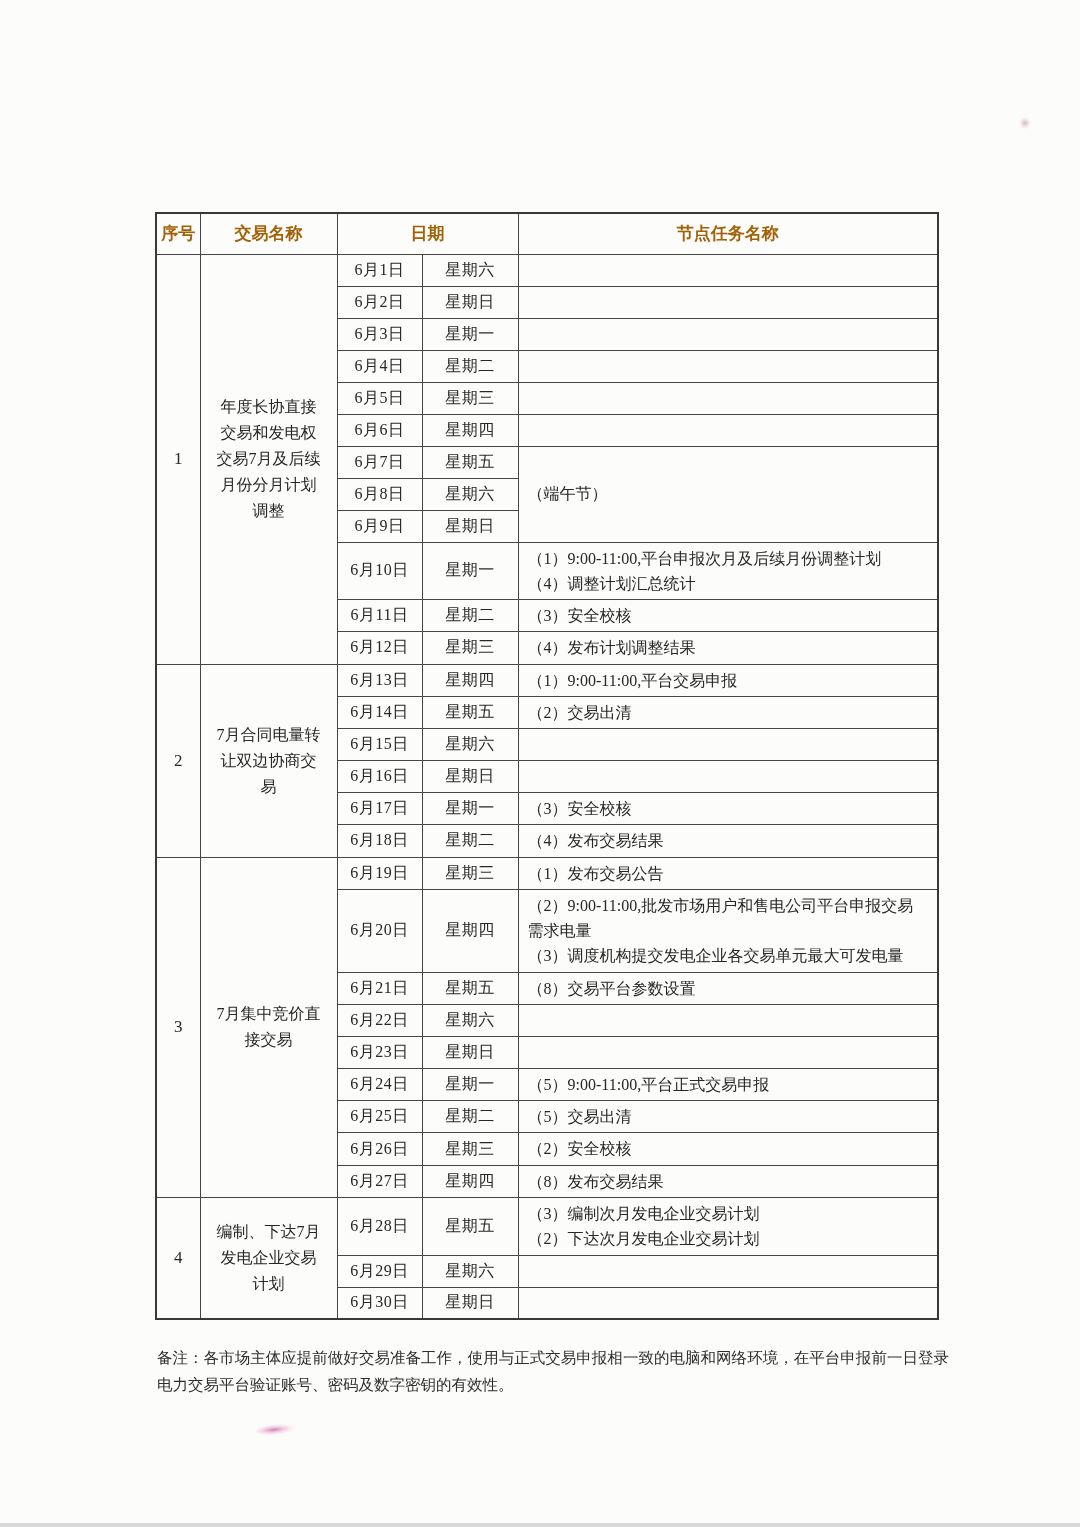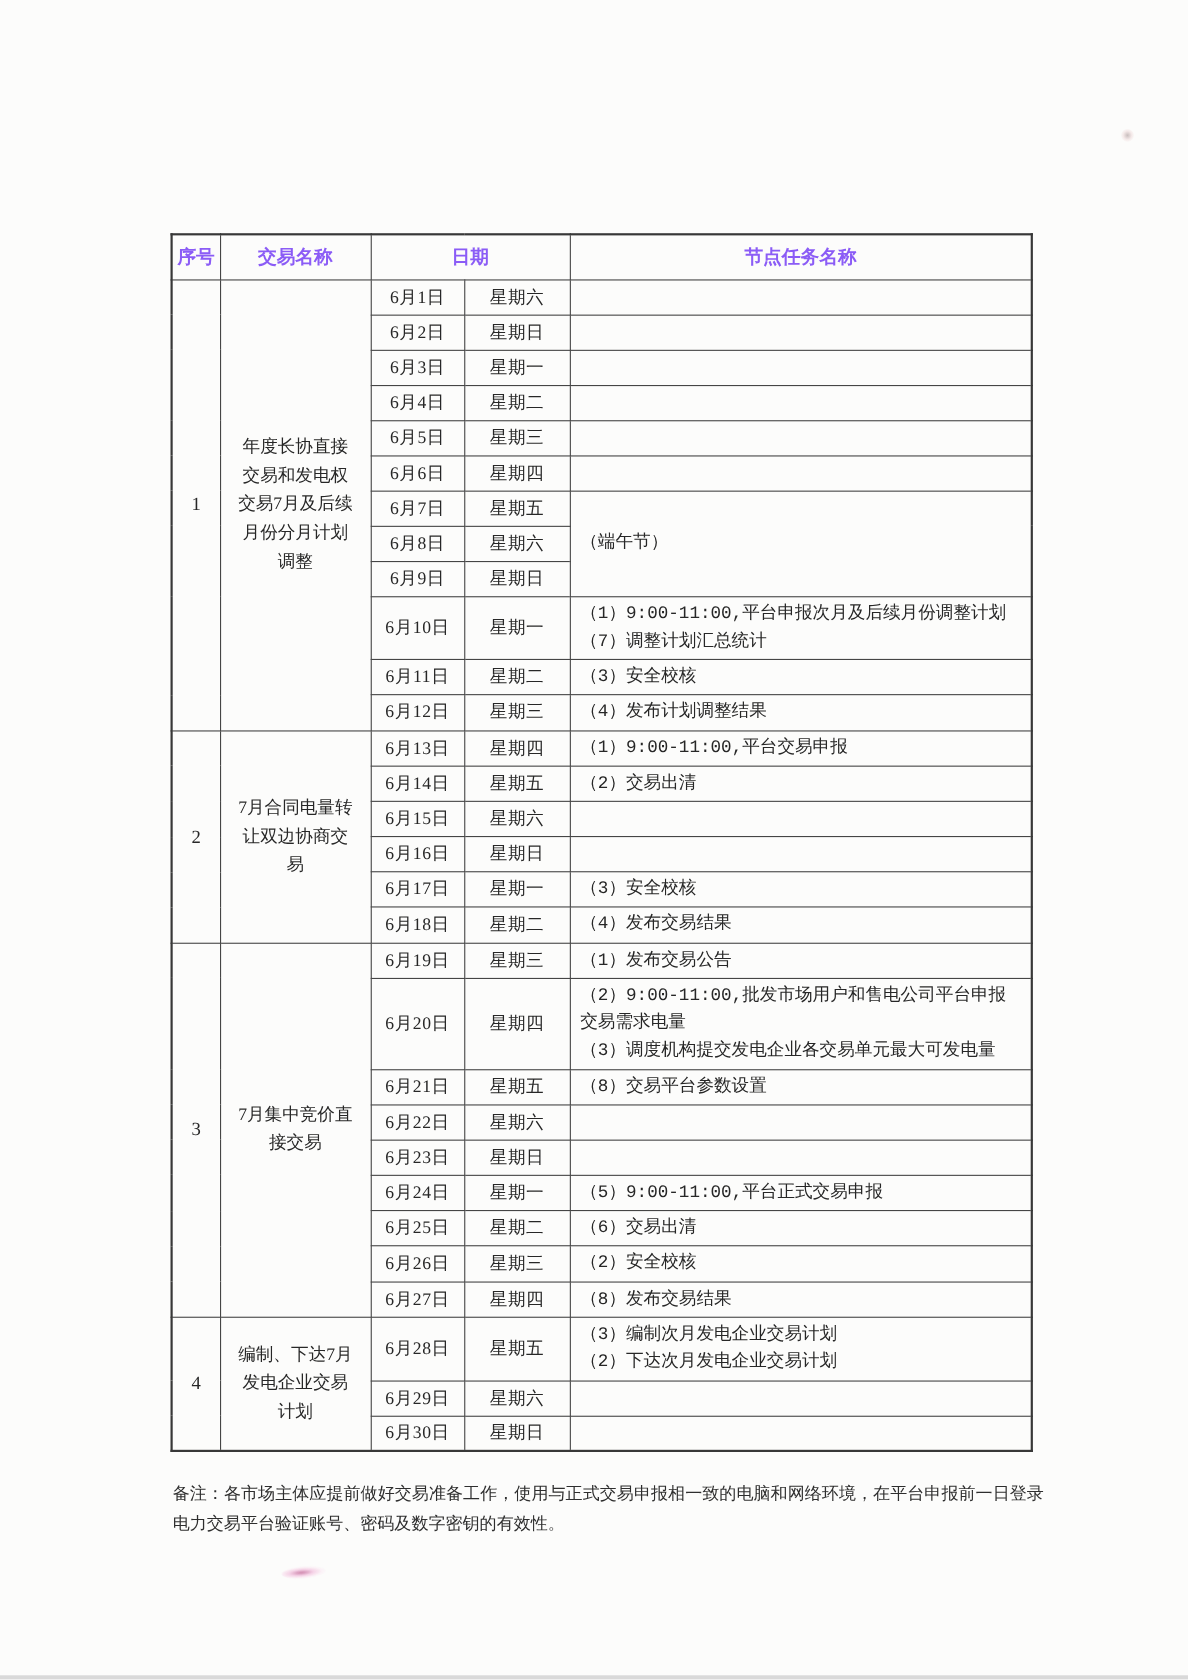--- a/index.html
+++ b/index.html
@@ -50,41 +50,40 @@
     vertical-align: middle;
     font-size: 16px;
     color: #272727;
   }
   thead tr { height: 41px; }
   th {
     font-weight: 700;
     font-size: 17px;
     text-align: center;
     font-family: "Liberation Sans", "DejaVu Sans", sans-serif;
-    color: #8b5cf6;
+    color: #a16207;
   }
   tbody tr { height: 32px; }
   td.seq {
     text-align: center;
     font-size: 17px;
   }
   td.tname {
     text-align: center;
     padding: 20px 16px;
     line-height: 1.62;
   }
   td.date, td.weekday {
     text-align: center;
     letter-spacing: 0.5px;
   }
   td.task {
     text-align: left;
     padding: 3px 10px 3px 9px;
     line-height: 1.58;
-    font-family: Liberation Mono, monospace;
   }
   td.task div { min-height: 0; }
   .note {
     position: absolute;
     top: 1346px;
     left: 157px;
     width: 792px;
     font-size: 15.5px;
     line-height: 1.72;
     color: #2e2e2e;
@@ -181,21 +180,21 @@
           </tr>
           <tr>
             <td class="date">6月9日</td>
             <td class="weekday">星期日</td>
           </tr>
           <tr>
             <td class="date">6月10日</td>
             <td class="weekday">星期一</td>
             <td class="task">
               <div>（1）9:00-11:00,平台申报次月及后续月份调整计划</div>
-              <div>（7）调整计划汇总统计</div>
+              <div>（4）调整计划汇总统计</div>
             </td>
           </tr>
           <tr>
             <td class="date">6月11日</td>
             <td class="weekday">星期二</td>
             <td class="task">
               <div>（3）安全校核</div>
             </td>
           </tr>
           <tr>
@@ -283,21 +282,21 @@
             <td class="date">6月24日</td>
             <td class="weekday">星期一</td>
             <td class="task">
               <div>（5）9:00-11:00,平台正式交易申报</div>
             </td>
           </tr>
           <tr>
             <td class="date">6月25日</td>
             <td class="weekday">星期二</td>
             <td class="task">
-              <div>（6）交易出清</div>
+              <div>（5）交易出清</div>
             </td>
           </tr>
           <tr>
             <td class="date">6月26日</td>
             <td class="weekday">星期三</td>
             <td class="task">
               <div>（2）安全校核</div>
             </td>
           </tr>
           <tr>

